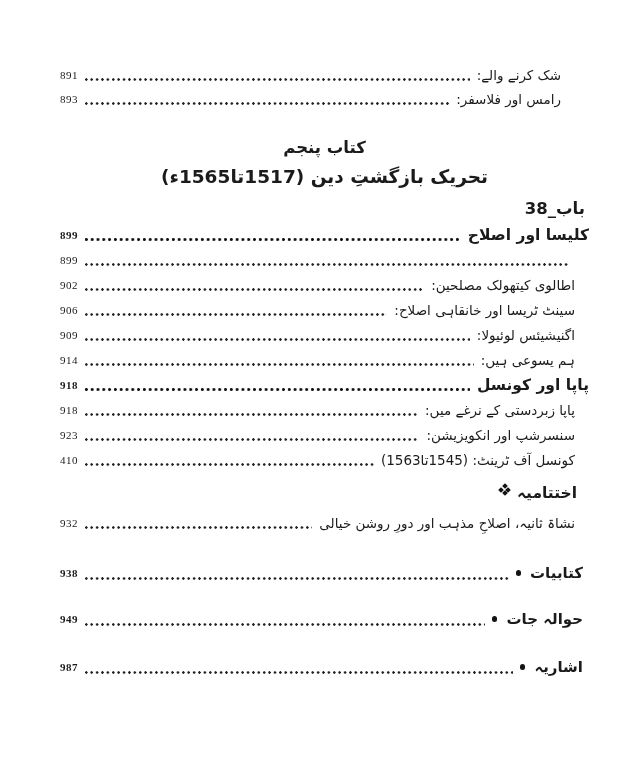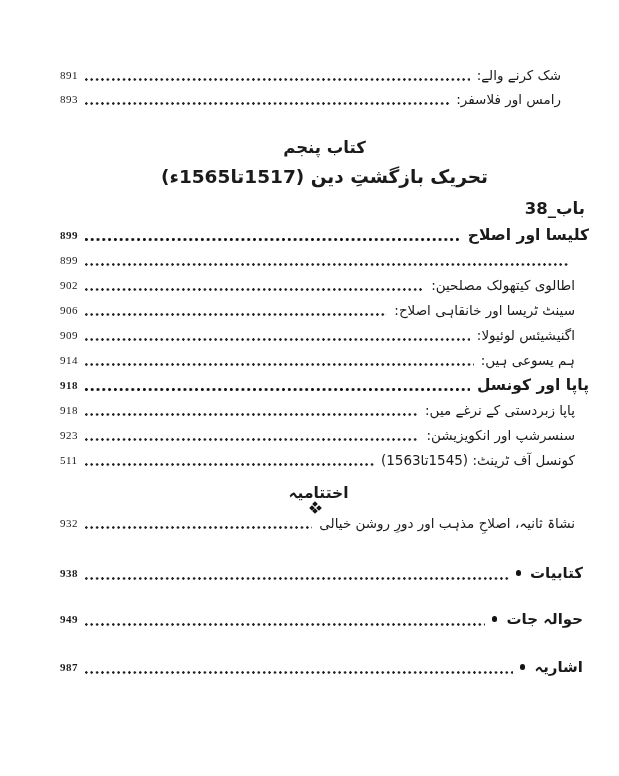--- a/index.html
+++ b/index.html
@@ -77,24 +77,23 @@
     padding-right: 4px;
   }
   #chapters .chapter:nth-child(2) .chapter-label { margin-top: 21px; }
 
   
   .conclusion-heading {
     margin-top: 12px;
     height: 26px;
     display: flex;
     direction: rtl;
-    align-items: center;
+    align-items: flex-start;
     padding-right: 12px;
     font-weight: bold;
-    flex-direction: column;
   }
   .conclusion-heading .heading-text { font-size: 15.5px; }
   .cmark {
     position: relative;
     width: 11px; height: 11px;
     flex: 0 0 11px;
     margin-inline-start: 7px; 
   }
   .cmark i {
     position: absolute;
@@ -189,21 +188,21 @@
           <span class="pagenum">918</span>
         </div>
         <div class="toc-row indent-sub" dir="rtl">
           <span class="label">سنسرشپ اور انکویزیشن:</span>
           <span class="leader"></span>
           <span class="pagenum">923</span>
         </div>
         <div class="toc-row indent-sub" dir="rtl">
           <span class="label">کونسل آف ٹرینٹ: (1545تا1563)</span>
           <span class="leader"></span>
-          <span class="pagenum">511</span>
+          <span class="pagenum">410</span>
         </div>
       </div>
     </div>
 
   <section>
     <div class="conclusion-heading">
       <span class="heading-text">اختتامیہ</span>
       <span class="cmark">
         <i></i>
           <i></i>

